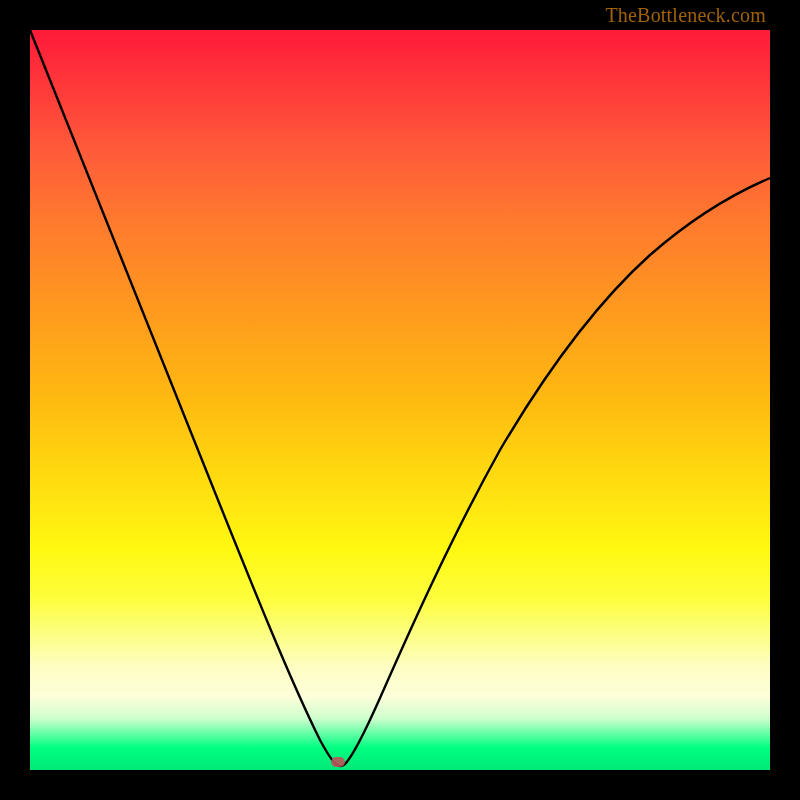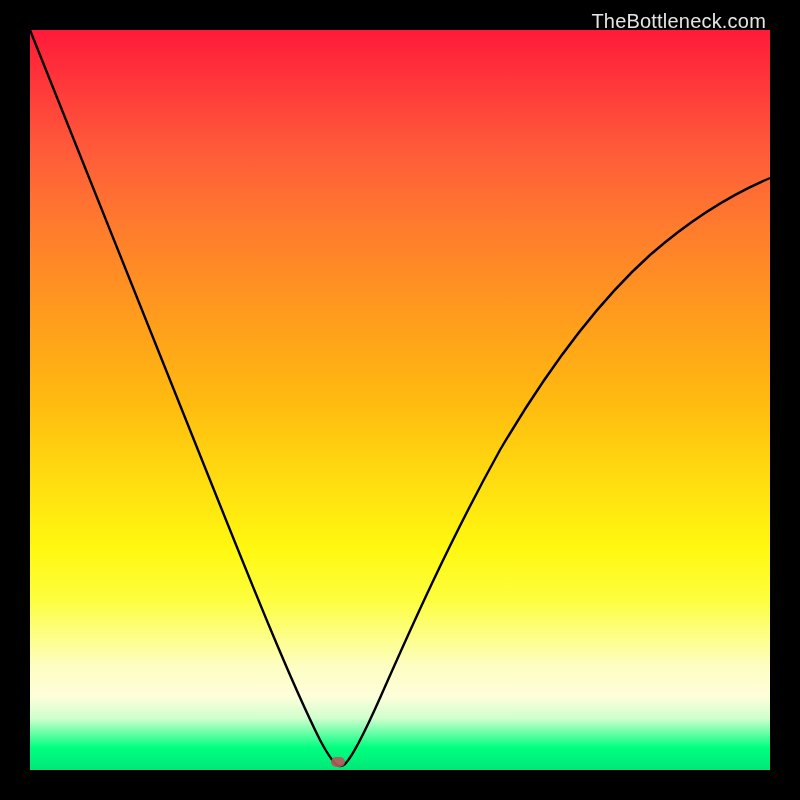--- a/index.html
+++ b/index.html
@@ -28,25 +28,25 @@
       #fdfe3e 77%,
       #fdfec2 86%,
       #fefeda 90%,
       #d0ffce 93%,
       #00ff80 97%,
       #00e878 100%
     );
   }
   .watermark {
     position: absolute;
-    top: 10px;
+    top: 4px;
     right: 34px;
-    font-family: Liberation Sans, sans-serif;
+    font-family: Liberation Serif, serif;
     font-size: 20px;
-    color: #e5e5e5;
+    color: #a16207;
     letter-spacing: 0.2px;
   }
   svg.curve {
     position: absolute;
     left: 0; top: 0;
     width: 740px; height: 740px;
   }
   .minmark {
     position: absolute;
     width: 14px;

